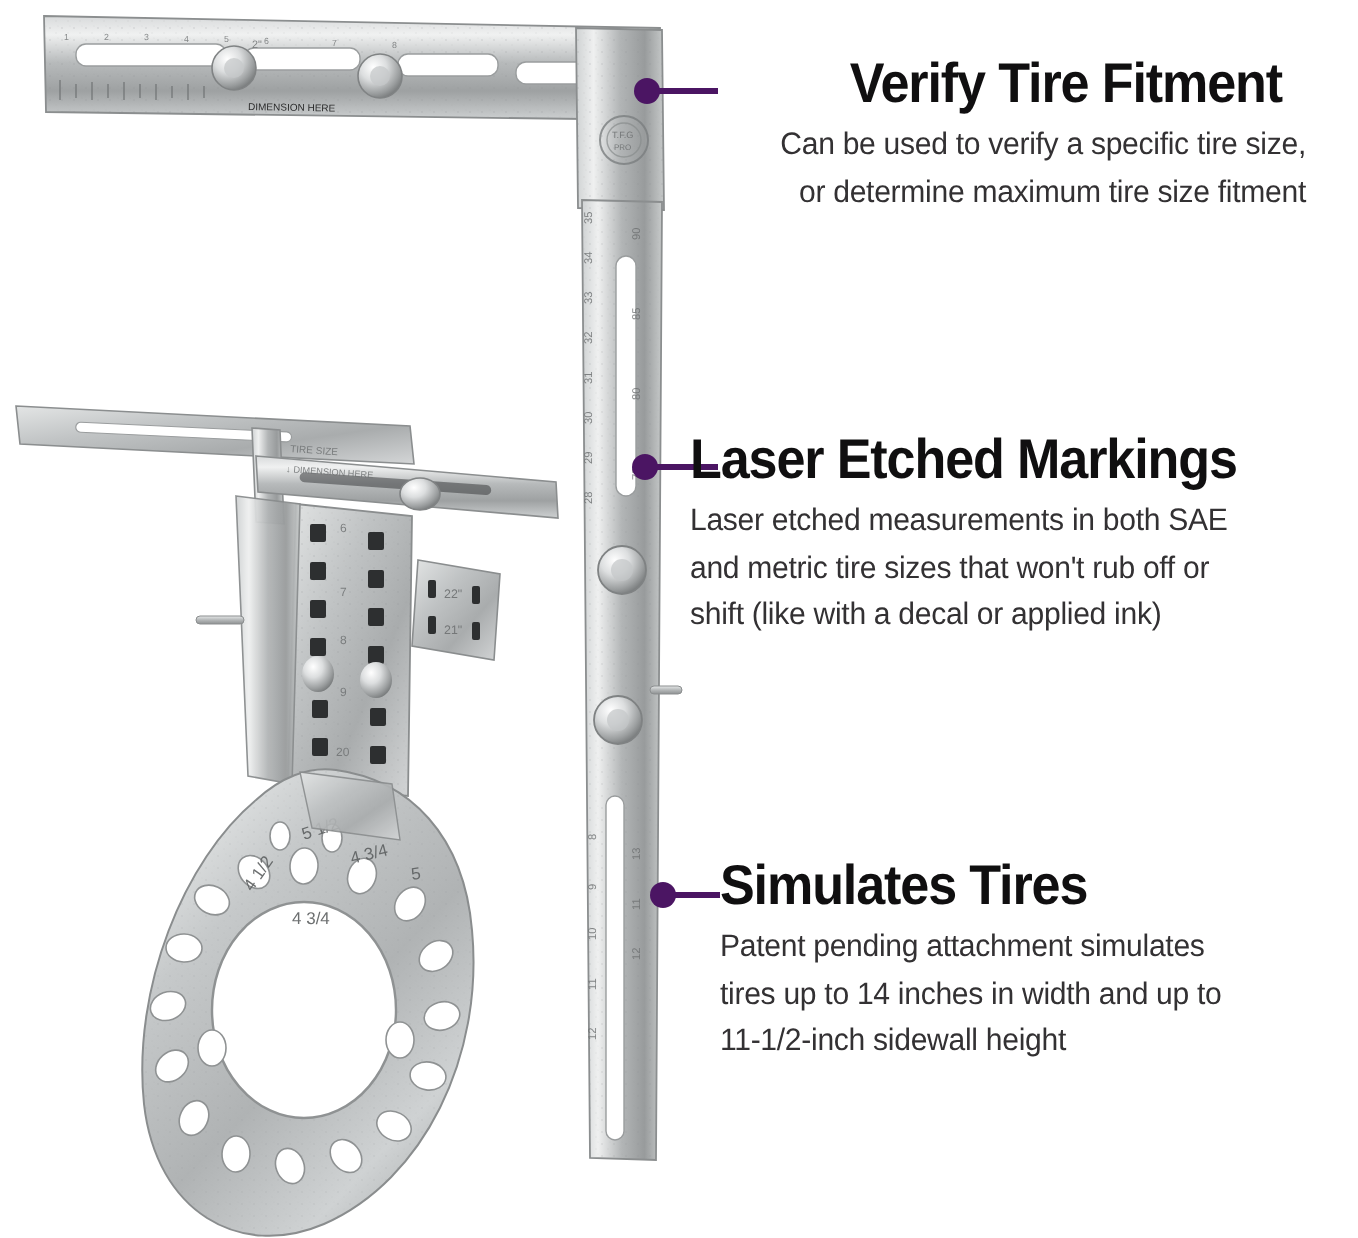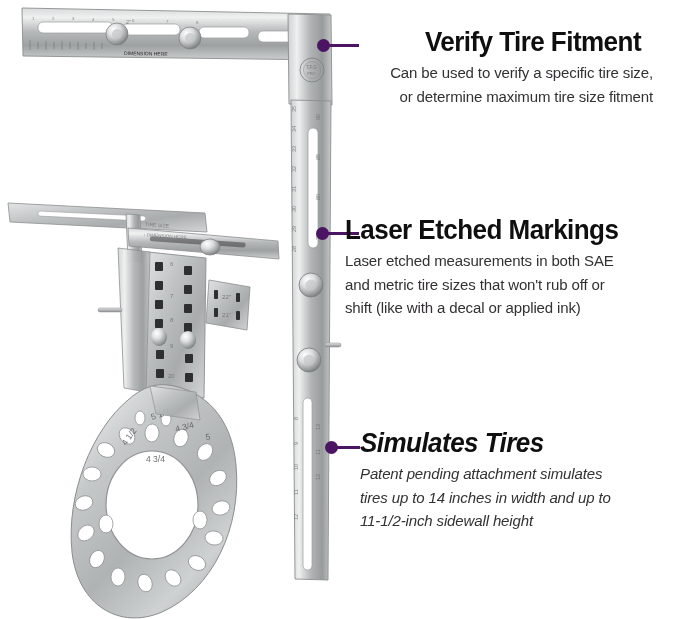--- a/index.html
+++ b/index.html
@@ -356,21 +356,21 @@
         <span>Laser etched measurements in both SAE</span>
         <span>and metric tire sizes that won't rub off or</span>
         <span>shift (like with a decal or applied ink)</span>
       </p>
     </div>
   </div>
 
   <div class="callout">
     <div class="callout-dot" style="left:325px; top:441px;"></div>
     <div class="callout-line" style="left:337px; top:446px; width:23px;"></div>
-    <div class="callout-text" style="left:360px; top:427px; width:300px;font-style:italic;">
+    <div class="callout-text" style="left:360px; top:427px; width:300px;">
       <p class="callout-title">Simulates Tires</p>
       <p class="callout-desc">
         <span>Patent pending attachment simulates</span>
         <span>tires up to 14 inches in width and up to</span>
         <span>11-1/2-inch sidewall height</span>
       </p>
     </div>
   </div>
 
 </div>

